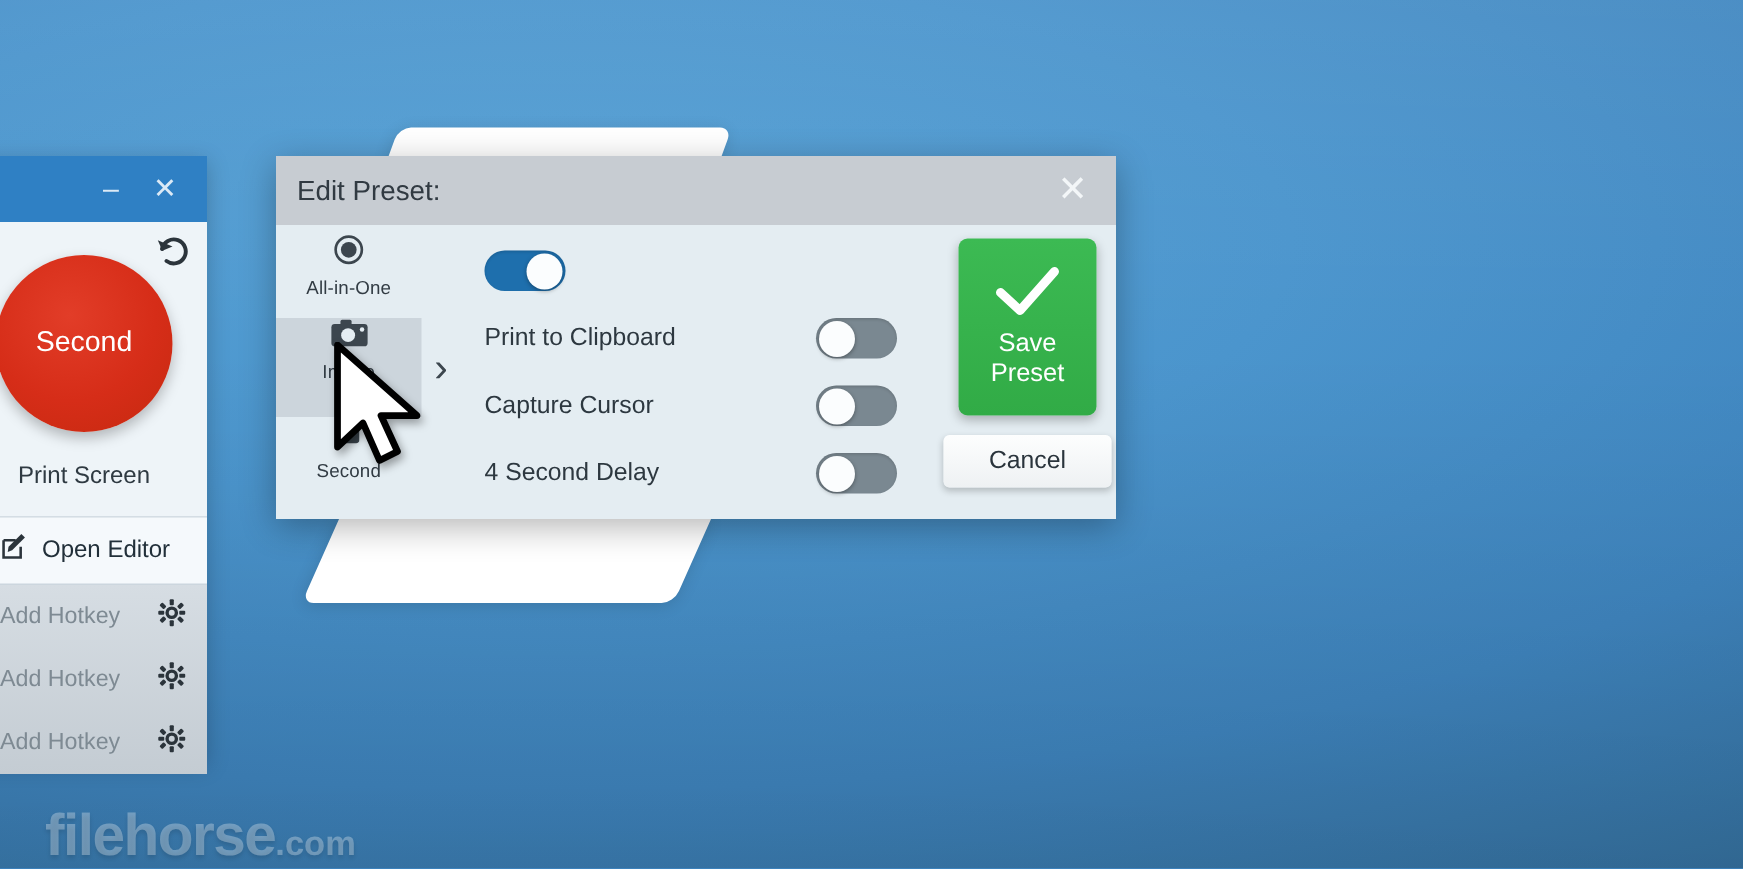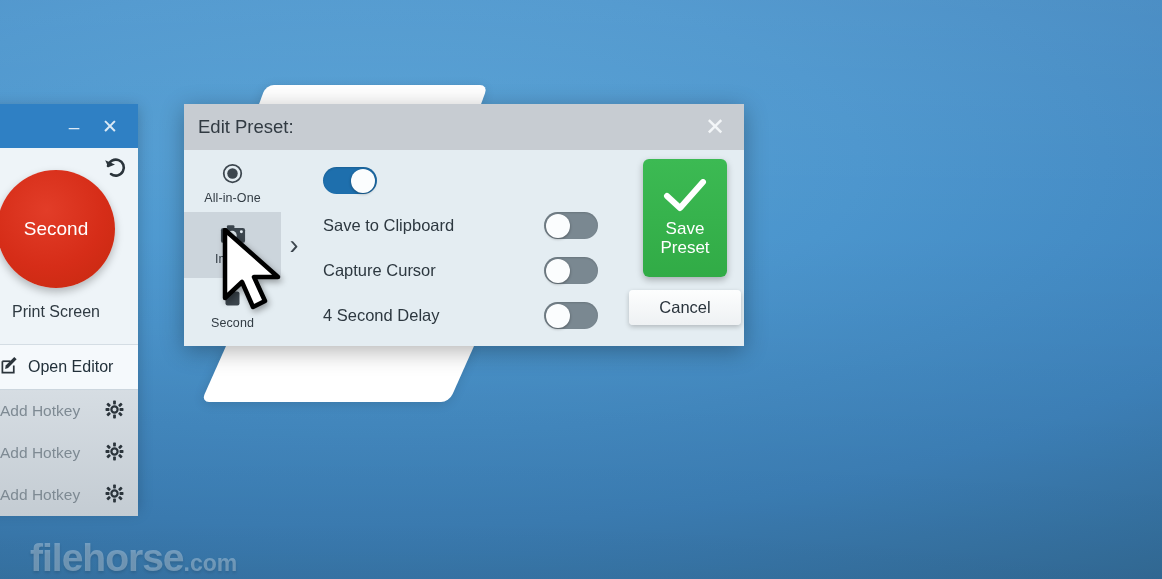--- a/index.html
+++ b/index.html
@@ -108,21 +108,21 @@
     border-radius: 50%;
     background: radial-gradient(circle at 42% 34%, #e23d28 0%, #d62d18 55%, #c5290f 100%);
     box-shadow: 0 4px 9px rgba(0,0,0,0.26);
     display: flex;
     align-items: center;
     justify-content: center;
     color: #fff;
     font-size: 19px;
   }
   #capture-hotkey {
-    margin-top: 15px;
+    margin-top: 21px;
     font-size: 16px;
     color: #2f3a42;
   }
   #open-editor-row {
     flex: none;
     height: 44px;
     background: #f5f9fc;
     display: flex;
     align-items: center;
     gap: 9px;
@@ -191,21 +191,20 @@
     flex: none;
     display: flex;
     flex-direction: column;
     padding-top: 6px;
   }
   .mode-item {
     height: 56px;
     display: flex;
     flex-direction: column;
     align-items: center;
-    justify-content: center;
     gap: 3px;
   }
   .mode-item.selected {
     background: #ccd5dc;
   }
   .mode-label {
     font-size: 12.5px;
     color: #323c44;
     letter-spacing: 0.1px;
   }
@@ -268,21 +267,21 @@
   
   #actions-col {
     width: 118px;
     flex: none;
     display: flex;
     flex-direction: column;
     align-items: center;
     padding-top: 9px;
   }
   #save-preset-button {
-    width: 84px;
+    width: 92px;
     height: 118px;
     border-radius: 6px;
     background: linear-gradient(180deg, #3cba53 0%, #31ab46 100%);
     box-shadow: 0 3px 7px rgba(0,0,0,0.27);
     display: flex;
     flex-direction: column;
     align-items: center;
     justify-content: center;
     gap: 2px;
     color: #fff;
@@ -486,21 +485,21 @@
 
     <div id="options-col">
 
       <div class="option-row">
         <span class="toggle on">
           <span class="knob"></span>
         </span>
       </div>
 
       <div class="option-row">
-        <span class="option-label">Save to Clipboard</span>
+        <span class="option-label">Print to Clipboard</span>
         <span class="toggle off">
           <span class="knob"></span>
         </span>
       </div>
 
       <div class="option-row">
         <span class="option-label">Capture Cursor</span>
         <span class="toggle off">
           <span class="knob"></span>
         </span>

